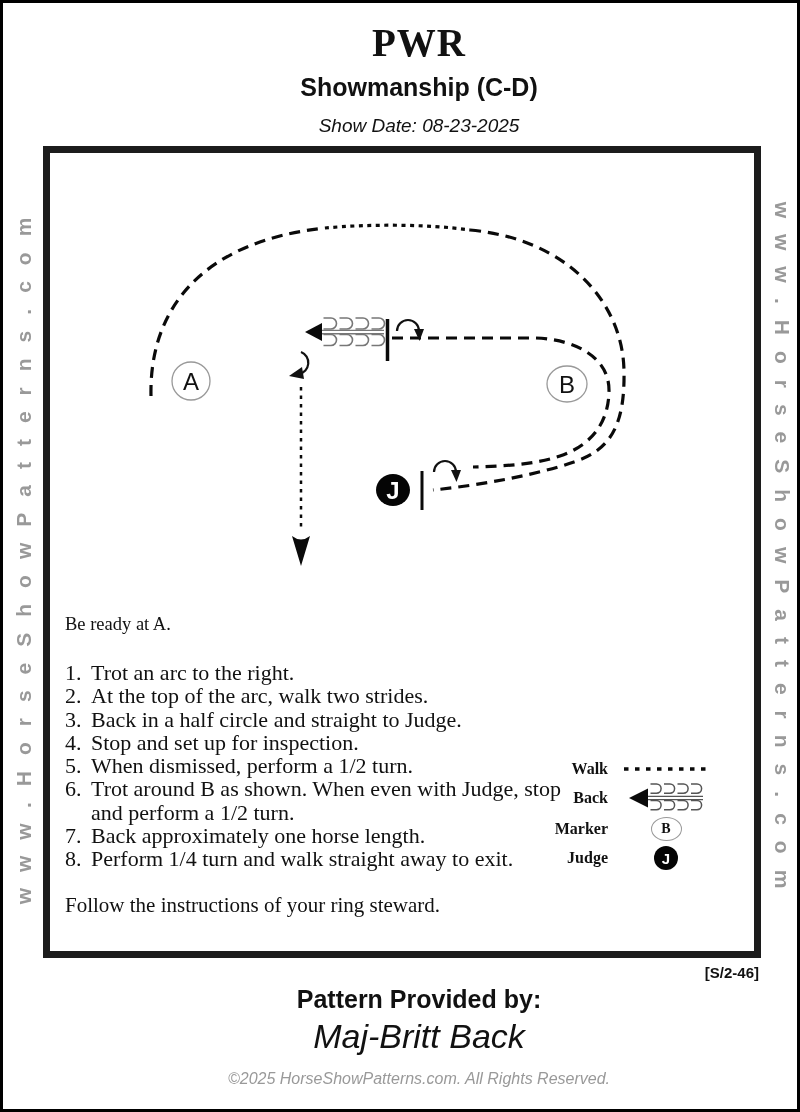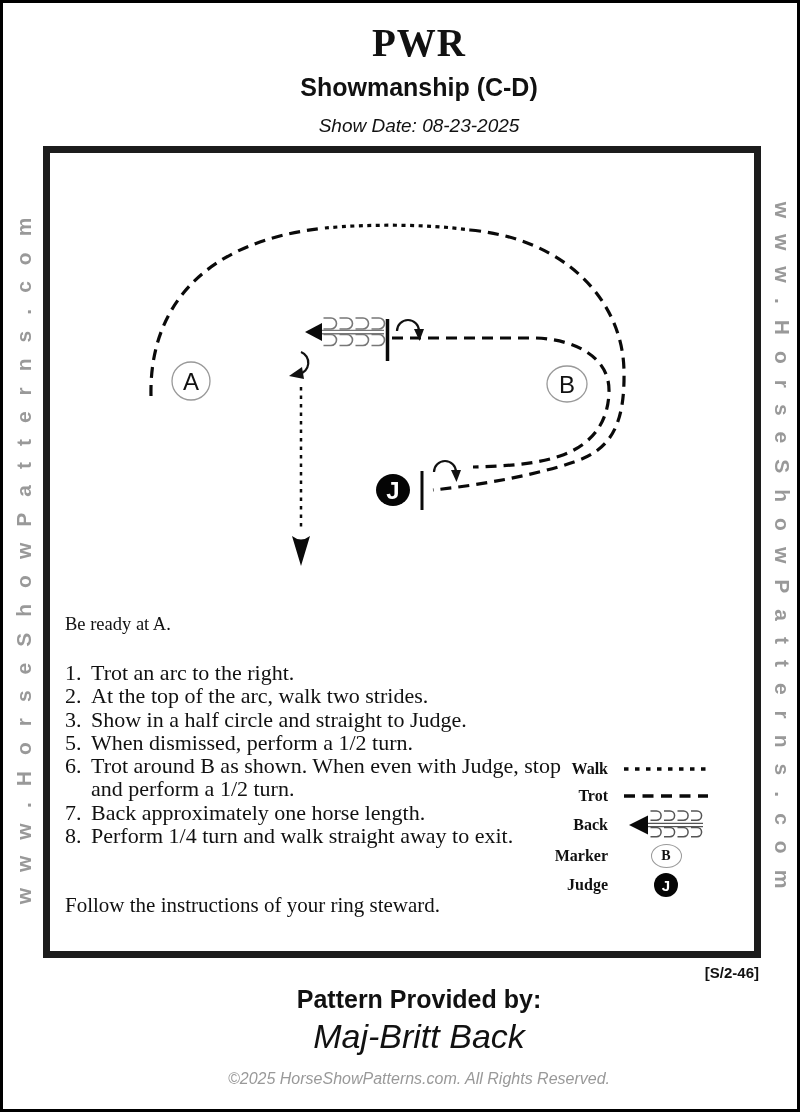--- a/index.html
+++ b/index.html
@@ -139,46 +139,39 @@
       <ellipse cx="390" cy="487" rx="17" ry="16" fill="#050505"></ellipse>
       <text x="390" y="496" text-anchor="middle" font-size="24" font-weight="bold" fill="#fff">J</text>
     </g>
   </svg>
 
   <div class="abs ready">Be ready at A.</div>
 
   <div class="abs instr-list">
     <div class="instr-item"><span class="num">1.</span><span>Trot an arc to the right.</span></div>
     <div class="instr-item"><span class="num">2.</span><span>At the top of the arc, walk two strides.</span></div>
-    <div class="instr-item"><span class="num">3.</span><span>Show in a half circle and straight to Judge.</span></div>
+    <div class="instr-item"><span class="num">3.</span><span>Back in a half circle and straight to Judge.</span></div>
+    <div class="instr-item"><span class="num">4.</span><span>Stop and set up for inspection.</span></div>
     <div class="instr-item"><span class="num">5.</span><span>When dismissed, perform a 1/2 turn.</span></div>
     <div class="instr-item">
       <span class="num">6.</span><span>Trot around B as shown.  When even with Judge, stop</span>
       <div class="wrap2">and perform a 1/2 turn.</div>
     </div>
     <div class="instr-item"><span class="num">7.</span><span>Back approximately one horse length.</span></div>
     <div class="instr-item"><span class="num">8.</span><span>Perform 1/4 turn and walk straight away to exit.</span></div>
   </div>
 
   <div class="abs follow">Follow the instructions of your ring steward.</div>
 
   <div class="abs legend">
     <div class="legend-row" style="height:27px">
       <div class="legend-label">Walk</div>
       <div class="legend-sym">
         <svg width="86" height="8">
             <line x1="1" y1="4" x2="85" y2="4" stroke="#0a0a0a" stroke-width="3.6" stroke-dasharray="4.5 6.5"></line>
-          </svg>
-      </div>
-    </div>
-    <div class="legend-row" style="height:27px">
-      <div class="legend-label">Trot</div>
-      <div class="legend-sym">
-        <svg width="86" height="8">
-            <line x1="1" y1="4" x2="85" y2="4" stroke="#0a0a0a" stroke-width="3.6" stroke-dasharray="11 7.5"></line>
           </svg>
       </div>
     </div>
     <div class="legend-row" style="height:32px">
       <div class="legend-label">Back</div>
       <div class="legend-sym">
         <svg width="78" height="30">
           <g fill="none" stroke="#555" stroke-width="1.5">
             <use href="#shoe-s" x="23.5" y="1"></use>
               <use href="#shoe-s" x="37" y="1"></use>

